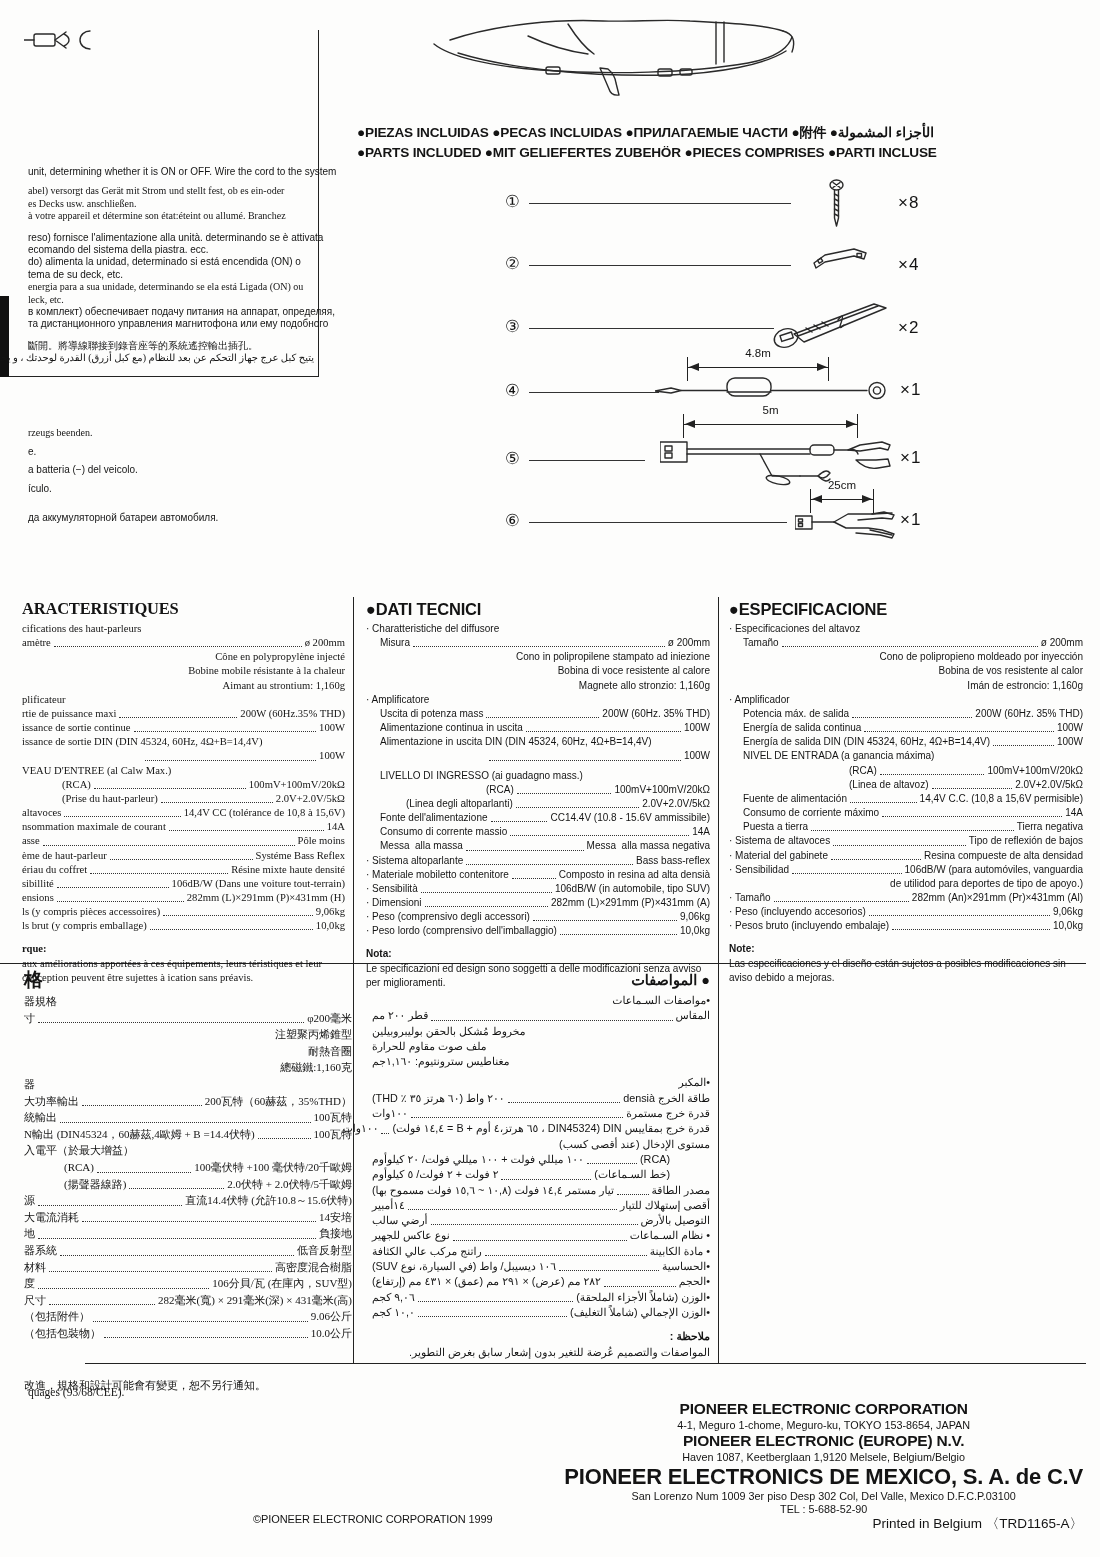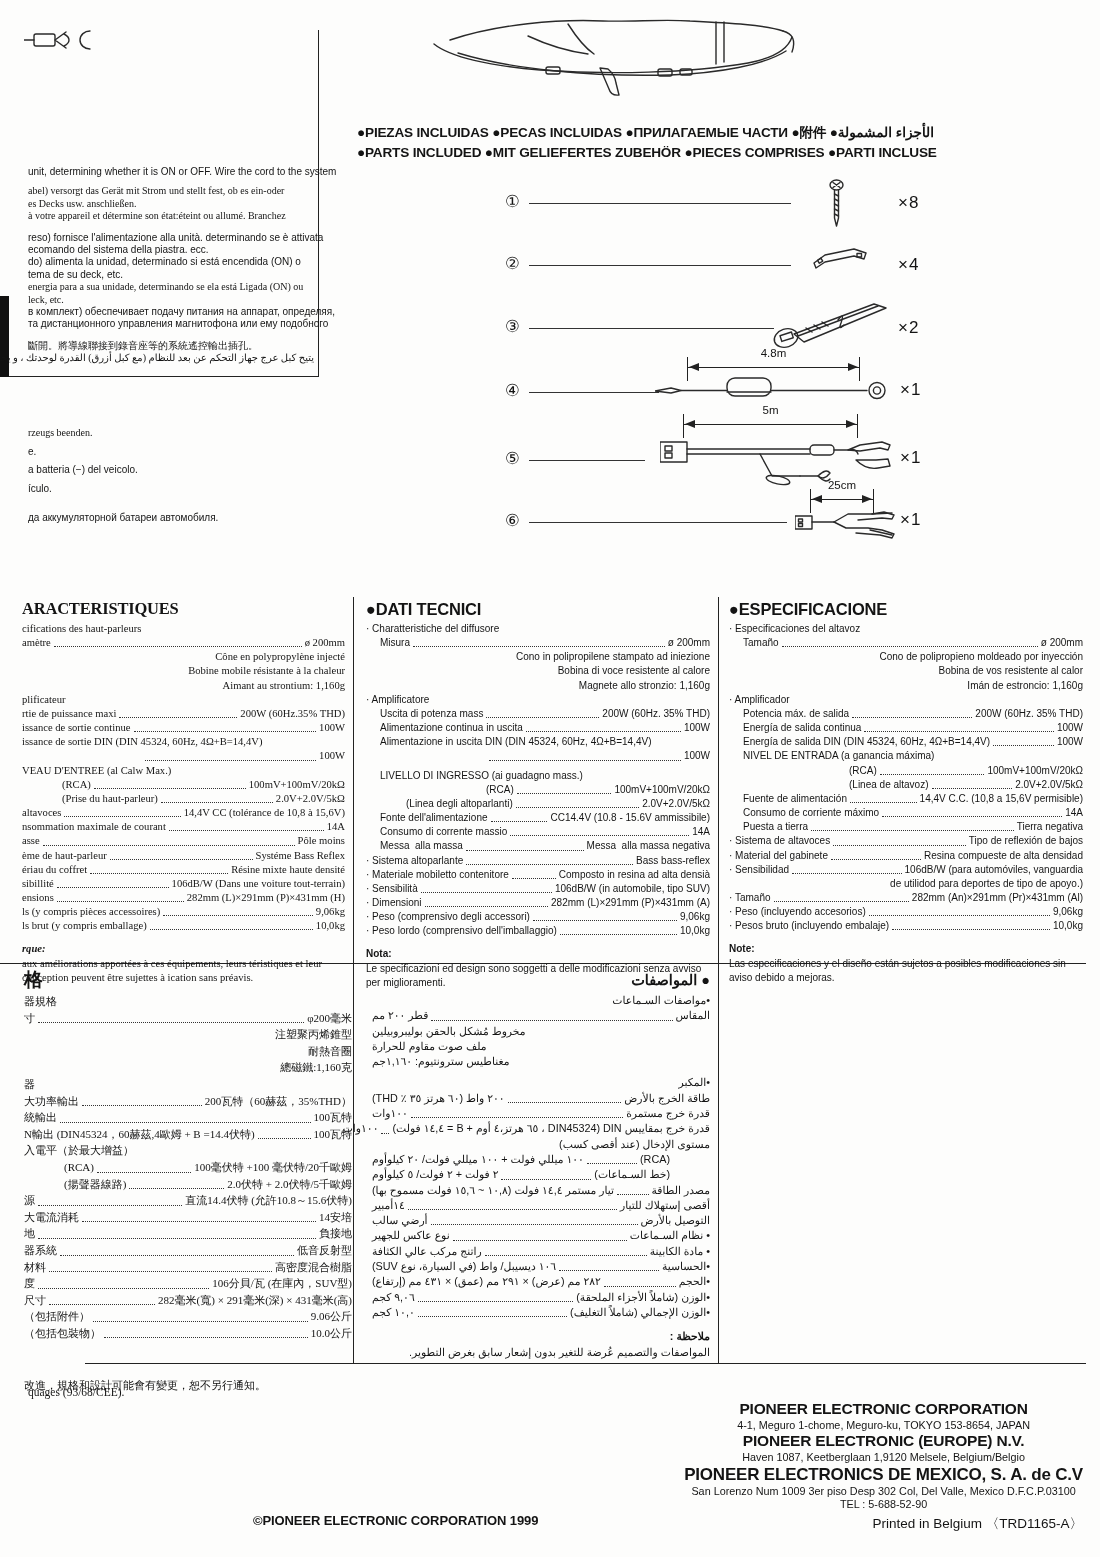--- a/index.html
+++ b/index.html
@@ -60,23 +60,23 @@
   #col-es{left:729px;top:599px;width:354px;}
   #col-zh{left:24px;top:970px;width:328px;font-family:"Liberation Serif",serif;font-size:11px;line-height:16.6px;}
   #col-zh .title{font-size:19px;}
   #col-ar{left:372px;top:970px;width:338px;font-size:10.8px;line-height:15.3px;}
   #col-ar .title{font-size:14.5px;}
 
   
   #cee-line{left:28px;top:1386px;font-family:"Liberation Serif",serif;font-size:11.5px;}
   #companies{right:17px;top:1398px;text-align:center;line-height:1;}
   .co-name{font-weight:bold;font-size:15.5px;margin-top:3px;letter-spacing:-.2px;}
-  .co-name.big{font-size:17px;}
+  .co-name.big{font-size:22px;}
   .co-addr{font-size:10.8px;margin-top:3px;}
-  #copyright{left:253px;top:1513px;font-size:13px;font-weight:bold;letter-spacing:-.1px;}
+  #copyright{left:253px;top:1513px;font-size:11px;font-weight:normal;letter-spacing:-.1px;}
   #printed{right:17px;top:1515px;font-size:13.5px;}
 </style>
 </head>
 <body>
 
 <div class="abs" style="left:24px;top:26px;">
   <svg width="74" height="28" viewBox="0 0 74 28">
     <path class="stroke" d="M0,14 h10"></path>
     <rect class="stroke" x="10" y="8" width="21" height="12" rx="2"></rect>
     <path class="stroke" d="M31,14 l11,-8 M31,14 l11,8 M40,8 q5,2.5 5,6 q0,3.5 -5,6"></path>
@@ -170,21 +170,21 @@
       <ellipse class="stroke" cx="14" cy="42" rx="12" ry="9" transform="rotate(-18 14 42)"></ellipse>
       <rect class="stroke" x="9" y="38" width="12" height="6" transform="rotate(-18 14 42)"></rect>
       <path class="stroke" d="M66,24 q7,-9 3,3 q-3,8 3,2"></path>
       <path class="stroke" d="M34,32 l6,4 M42,29 l6,4 M50,26 l6,4"></path>
     </svg>
   </div>
   <span class="abs qty" style="left:898px;top:318px;">×2</span>
 
   <span class="abs pnum" style="left:505px;top:381px;">④</span>
   <div class="abs pline" style="left:529px;top:392px;width:130px;"></div>
-  <div class="abs dim" style="left:687px;top:362px;width:173px;">
+  <div class="abs dim" style="left:687px;top:362px;width:142px;">
     <span class="lab">4.8m</span>
     <span class="ln"></span>
       <span class="tk l"></span>
       <span class="tk r"></span>
       <span class="ah l"></span>
       <span class="ah r"></span>
   </div>
   <div class="abs" style="left:655px;top:376px;">
     <svg width="238" height="28" viewBox="0 0 238 28">
       <path class="stroke" d="M0,15 L16,12 L26,14.5 L16,17 Z"></path>
@@ -333,21 +333,21 @@
       <div class="row lv">
         <span class="lbl">ls (y compris pièces accessoires)</span>
         <span class="dots"></span>
         <span class="val">9,06kg</span>
       </div>
       <div class="row lv">
         <span class="lbl">ls brut (y compris emballage)</span>
         <span class="dots"></span>
         <span class="val">10,0kg</span>
       </div>
-      <div class="row b" style="margin-top: 9px; font-style: italic;">rque:</div>
+      <div class="row b" style="margin-top: 9px;">rque:</div>
       <div class="row">aux améliorations apportées à ces équipements, leurs téristiques et leur conception peuvent être sujettes à ication sans préavis.</div>
     </div>
 </div>
 <div class="abs col" id="col-it">
   <div class="title">●DATI TECNICI</div>
   <div>
       <div class="row">· Charatteristiche del diffusore</div>
       <div class="row lv i1">
         <span class="lbl">Misura</span>
         <span class="dots"></span>
@@ -616,21 +616,21 @@
       <div class="row lv">
         <span class="lbl">المقاس</span>
         <span class="dots"></span>
         <span class="val">قطر ٢٠٠ مم</span>
       </div>
       <div class="row r">مخروط مُشكل بالحقن بوليبروبيلين</div>
       <div class="row r">ملف صوت مقاوم للحرارة</div>
       <div class="row r">مغناطيس سترونتيوم: ١,١٦٠جم</div>
       <div class="row" style="margin-top: 6px;">•المكبر</div>
       <div class="row lv">
-        <span class="lbl">طاقة الخرج بالأرض</span>
+        <span class="lbl">طاقة الخرج densià</span>
         <span class="dots"></span>
         <span class="val">٢٠٠ واط (٦٠ هرتز ٣٥ ٪ THD)</span>
       </div>
       <div class="row lv">
         <span class="lbl">قدرة خرج مستمرة</span>
         <span class="dots"></span>
         <span class="val">١٠٠وات</span>
       </div>
       <div class="row lv">
         <span class="lbl">قدرة خرج بمقاييس DIN (DIN45324 ، ٦٥ هرتز،٤ أوم + B = ١٤,٤ فولت)</span>

